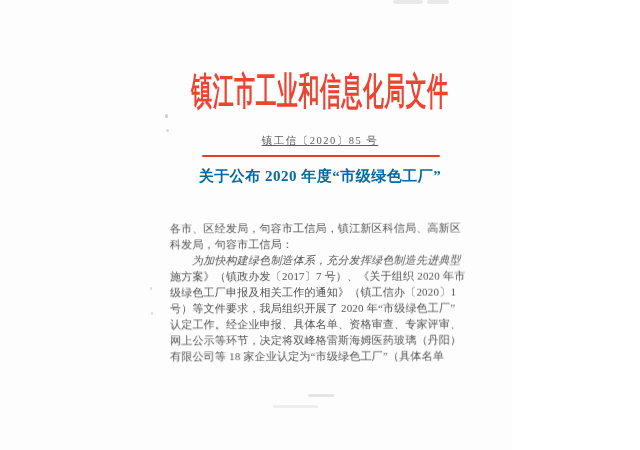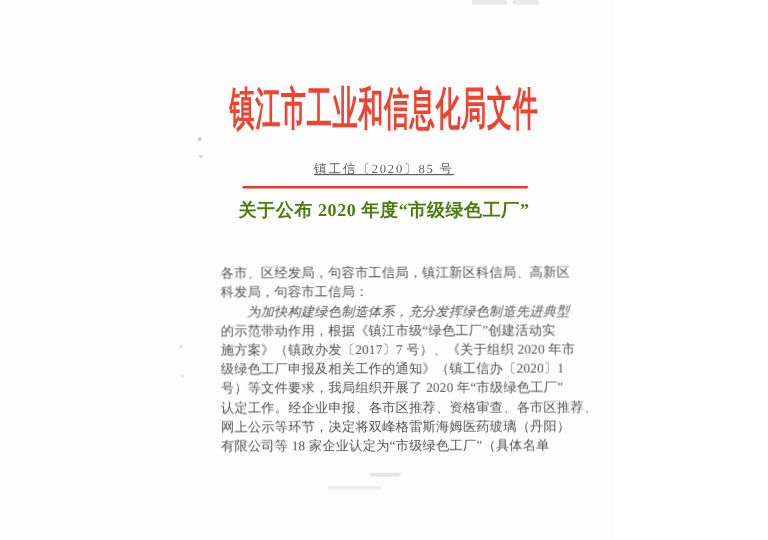--- a/index.html
+++ b/index.html
@@ -61,29 +61,29 @@
   
   .doc-title {
     position: absolute;
     top: 166px;
     left: 0;
     width: 640px;
     text-align: center;
     font-size: 15px;
     line-height: 20px;
     font-weight: bold;
-    color: #4d7c0f;
+    color: #0369a1;
     letter-spacing: 0.5px;
     filter: blur(0.25px);
   }
   
   .doc-body {
     position: absolute;
     top: 220px;
-    left: 184px;
+    left: 170px;
     width: 268px;
     font-size: 11px;
     line-height: 16px;
     color: #525252;
     letter-spacing: 0.2px;
     transform: rotate(-0.15deg);
     filter: blur(0.25px);
   }
   .bl {
     text-align: justify;
@@ -135,22 +135,21 @@
   <div class="red-rule"></div>
 
   <div class="doc-title">
     <div>关于公布 2020 年度“市级绿色工厂”</div>
   </div>
 
   <div class="doc-body">
     <div class="bl">各市、区经发局，句容市工信局，镇江新区科信局、高新区</div>
     <div class="bl left">科发局，句容市工信局：</div>
     <div class="bl indent">为加快构建绿色制造体系，充分发挥绿色制造先进典型</div>
-    <div class="bl">的示范带动作用，根据《镇江市级“绿色工厂”创建活动实</div>
     <div class="bl">施方案》（镇政办发〔2017〕7 号）、《关于组织 2020 年市</div>
     <div class="bl">级绿色工厂申报及相关工作的通知》（镇工信办〔2020〕1</div>
     <div class="bl">号）等文件要求，我局组织开展了 2020 年“市级绿色工厂”</div>
-    <div class="bl">认定工作。经企业申报、各市区推荐、资格审查、各市区推荐、</div>
+    <div class="bl">认定工作。经企业申报、具体名单、资格审查、专家评审、</div>
     <div class="bl">网上公示等环节，决定将双峰格雷斯海姆医药玻璃（丹阳）</div>
     <div class="bl">有限公司等 18 家企业认定为“市级绿色工厂”（具体名单</div>
   </div>
 
 </div>
 
 </body></html>

